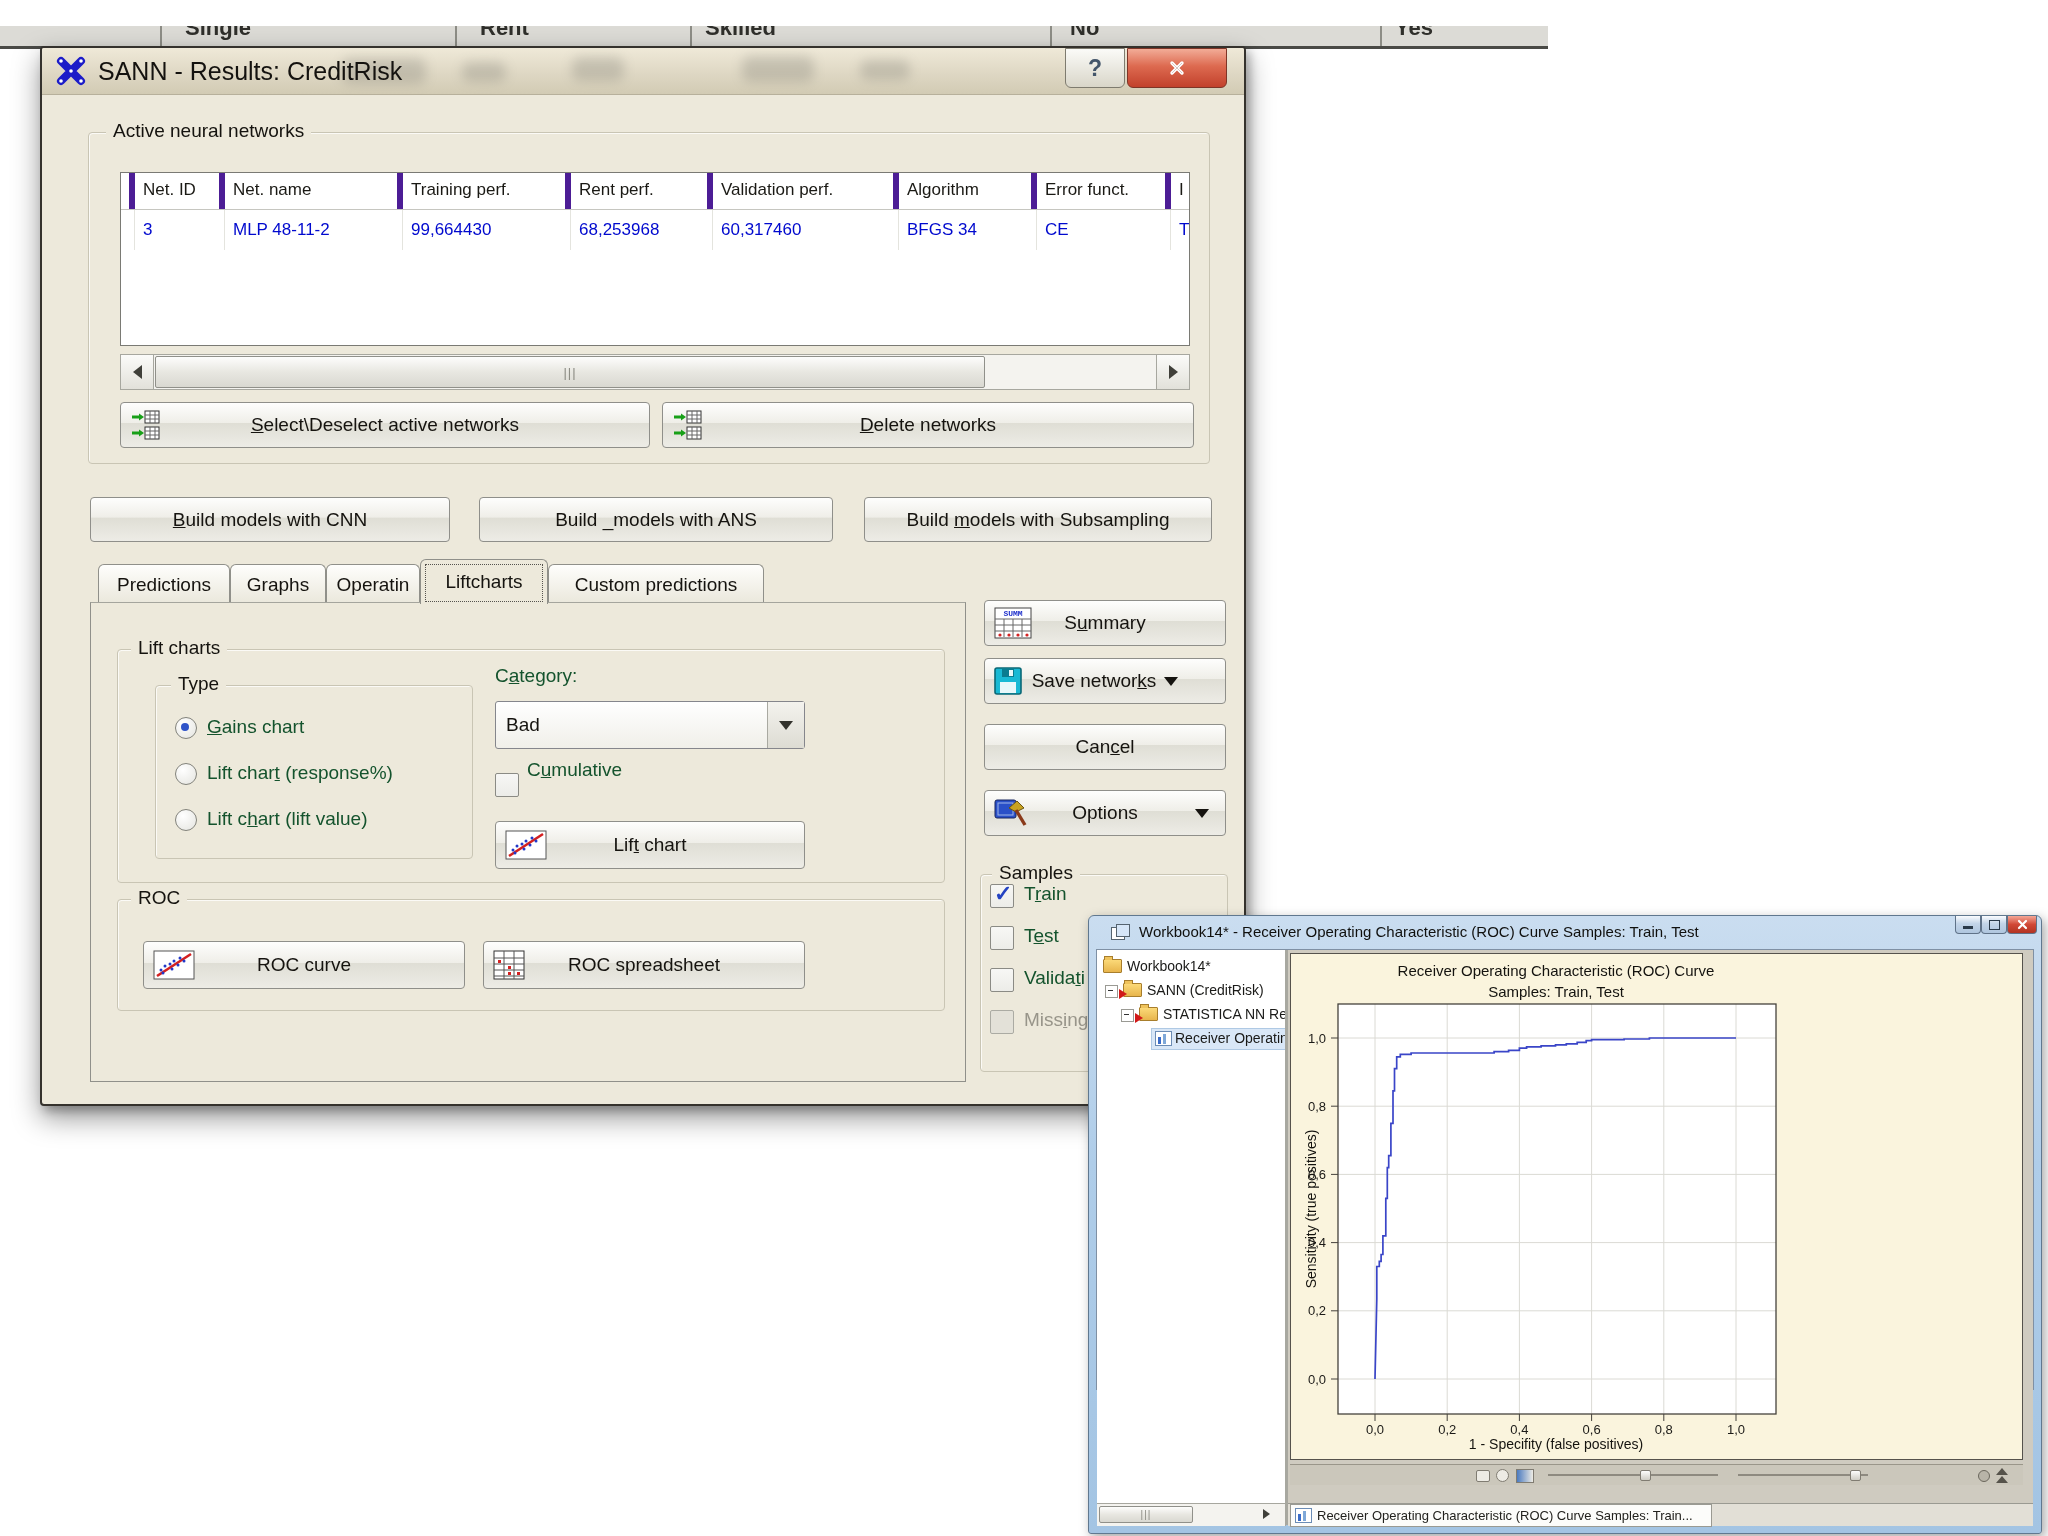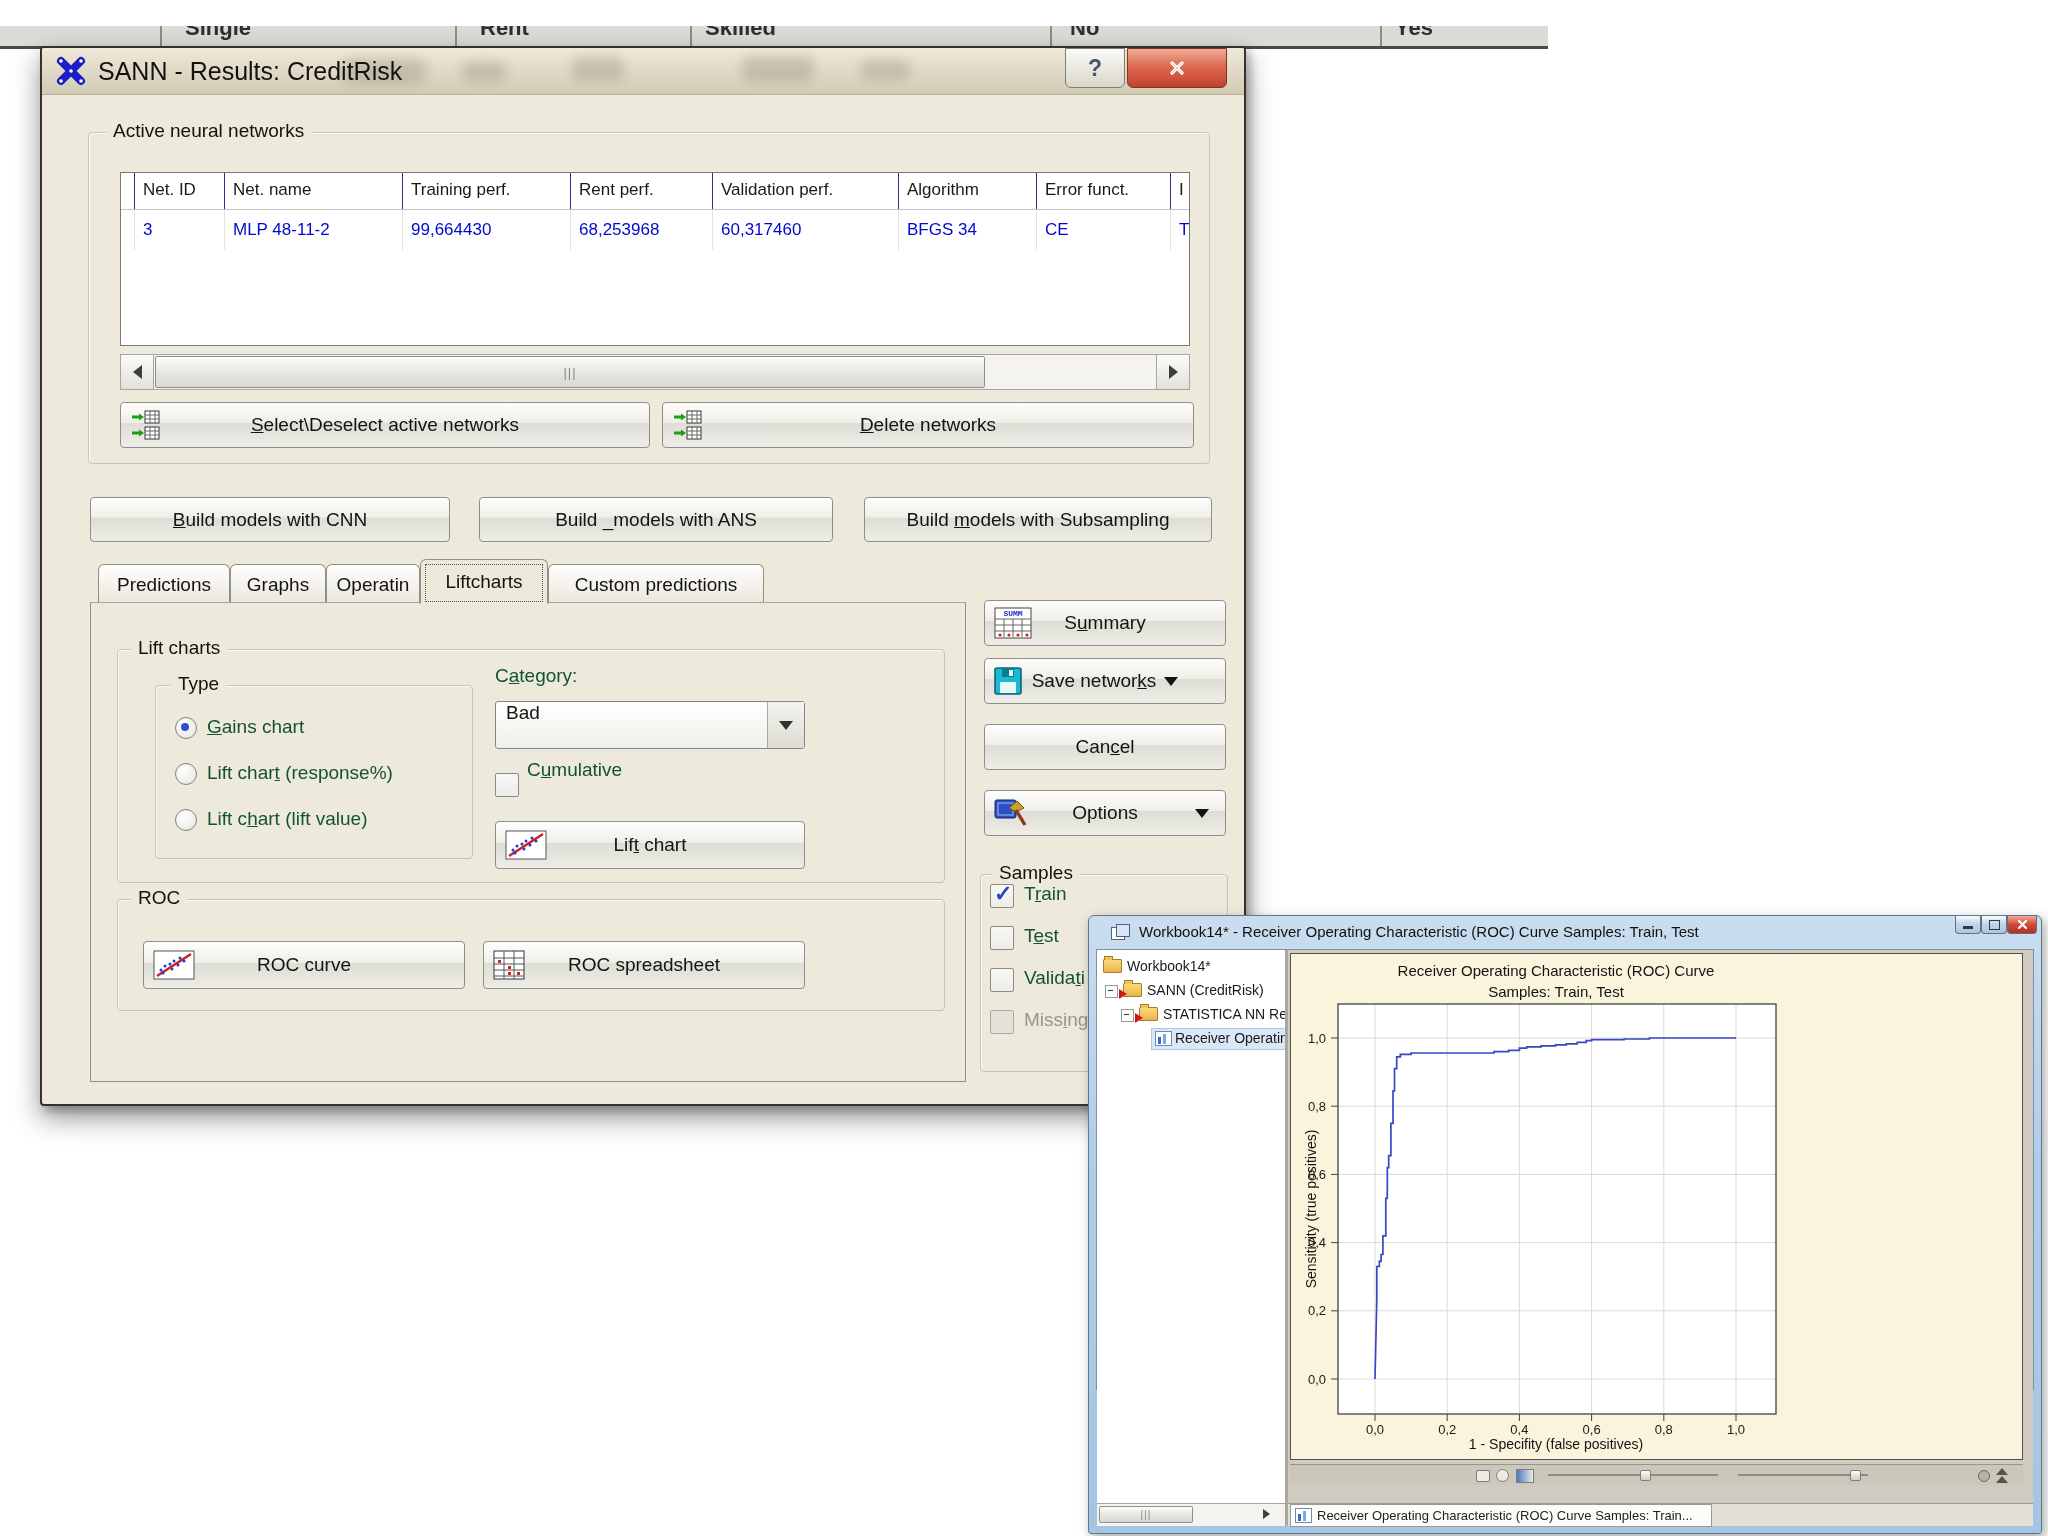--- a/index.html
+++ b/index.html
@@ -30,21 +30,21 @@
       box-shadow:inset 1px 1px 0 rgba(255,255,255,.75);}
   .gbl{position:absolute;background:#EDE9DB;padding:0 7px;font-size:19px;white-space:nowrap;}
   
   .btn{position:absolute;display:flex;align-items:center;justify-content:center;
        background:linear-gradient(#FEFEFD,#EFEEE8 45%,#DFDED5 46%,#EDECE6);
        border:1px solid #8F8F8A;border-radius:4px;font-size:19px;color:#15130F;white-space:nowrap;}
   .btn .ic{position:absolute;left:9px;top:50%;transform:translateY(-50%);}
   
   .tbl{position:absolute;background:#FFFFFF;border:1px solid #7A7A74;overflow:hidden;}
   .trow{display:flex;}
-  .hcell{box-sizing:border-box;border-right:1px solid #4c1d95;height:36px;padding:7px 0 0 8px;
+  .hcell{box-sizing:border-box;border-right:6px solid #4c1d95;height:36px;padding:7px 0 0 8px;
          font-size:17px;color:#1A1914;overflow:hidden;white-space:nowrap;}
   .dcell{box-sizing:border-box;border-right:1px solid #E4E4DE;height:40px;padding:10px 0 0 8px;
          font-size:17px;color:#0009CE;overflow:hidden;white-space:nowrap;}
   .fcell{box-sizing:border-box;border-right:1px solid #ECECе6;height:94px;}
   .hdr{border-bottom:1px solid #C6C6C0;}
   
   .sb{position:absolute;border:1px solid #A7A79F;background:#F4F3EF;}
   .sba{position:absolute;top:0;height:100%;background:linear-gradient(#FBFBF9,#E2E1DA);
        border:0 solid #A7A79F;display:flex;align-items:center;justify-content:center;}
   .sbthumb{position:absolute;top:1px;height:30px;background:linear-gradient(#FDFDFC,#E8E7E1 50%,#D9D8D1);
@@ -64,21 +64,21 @@
   .radio{position:absolute;width:20px;height:20px;border:1px solid #83837C;border-radius:50%;
          background:radial-gradient(circle at 35% 30%,#FFFFFF,#E4E4DF);}
   .radio.on::after{content:"";position:absolute;left:5px;top:5px;width:8px;height:8px;border-radius:50%;background:#2E53C8;}
   .cb{position:absolute;width:22px;height:22px;background:linear-gradient(#F7F7F5,#ECECE8);
       border:1px solid #8B8B85;border-radius:2px;}
   .cb.on::after{content:"✓";position:absolute;left:3px;top:-4px;font-size:22px;font-weight:bold;color:#2443C2;}
   .cb.dis{background:#E3E1D8;border-color:#ABABA3;}
   .gray{color:#98958A;}
   
   .combo{position:absolute;background:linear-gradient(#FFFFFF,#F0EFE9);border:1px solid #85868C;
-         border-radius:3px;display:flex;font-size:19px;gap:23px;}
+         border-radius:3px;display:flex;align-items:center;font-size:19px;gap:23px;}
   .combo .val{padding-left:10px;flex:1;}
   .combo .dd{width:36px;align-self:stretch;border-left:1px solid #A9A9A1;display:flex;align-items:center;
              justify-content:center;background:linear-gradient(#F4F3EE,#DDDCD3);}
   
   .wb{position:absolute;left:1088px;top:915px;width:952px;height:617px;
       background:linear-gradient(#CADDF0,#AFCDE9 40%,#A3C4E3);
       border:1px solid #60788F;border-radius:6px 6px 3px 3px;box-shadow:3px 4px 12px rgba(0,0,0,.35);}
   .wbtitle{position:absolute;left:50px;top:7px;font-size:15px;color:#10100E;white-space:nowrap;}
   .wbtn{position:absolute;top:0;height:17px;border:1px solid #5F7288;border-top:none;border-radius:0 0 4px 4px;
         background:linear-gradient(#FAFCFE,#C2D4E8 45%,#AFC6DE);display:flex;align-items:center;justify-content:center;}

